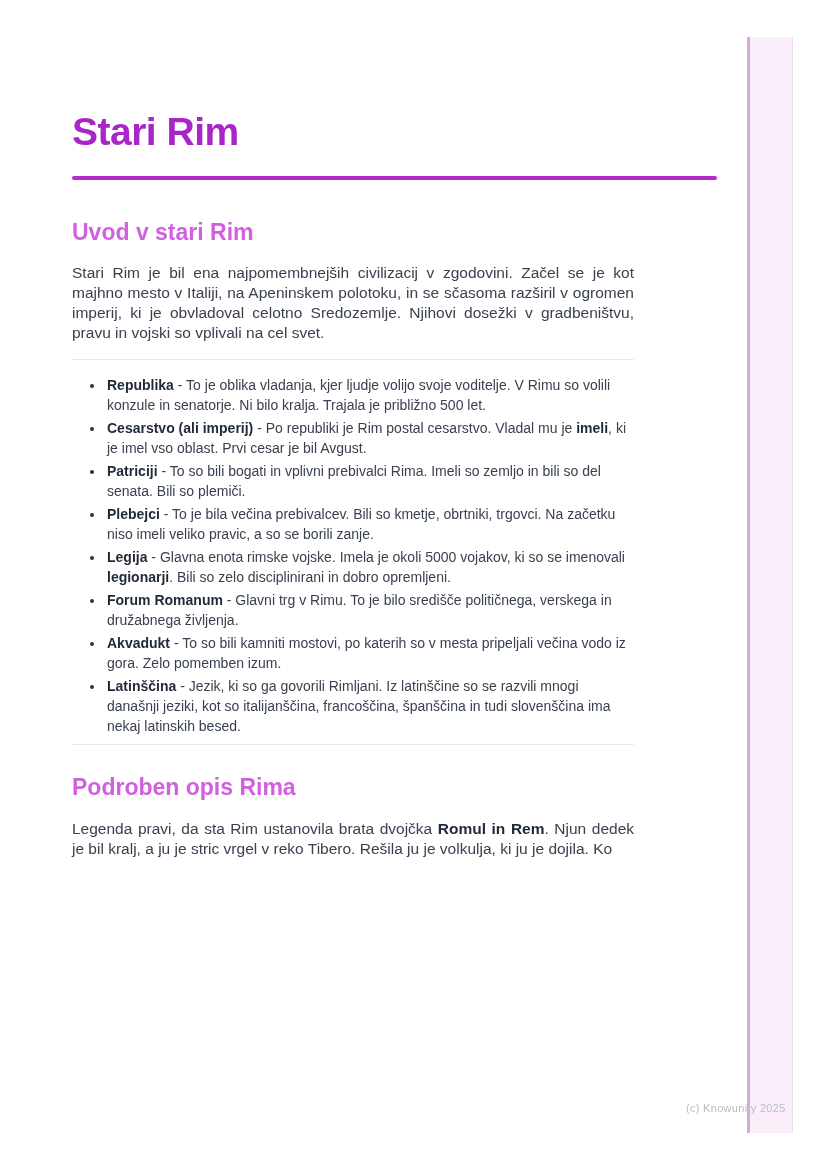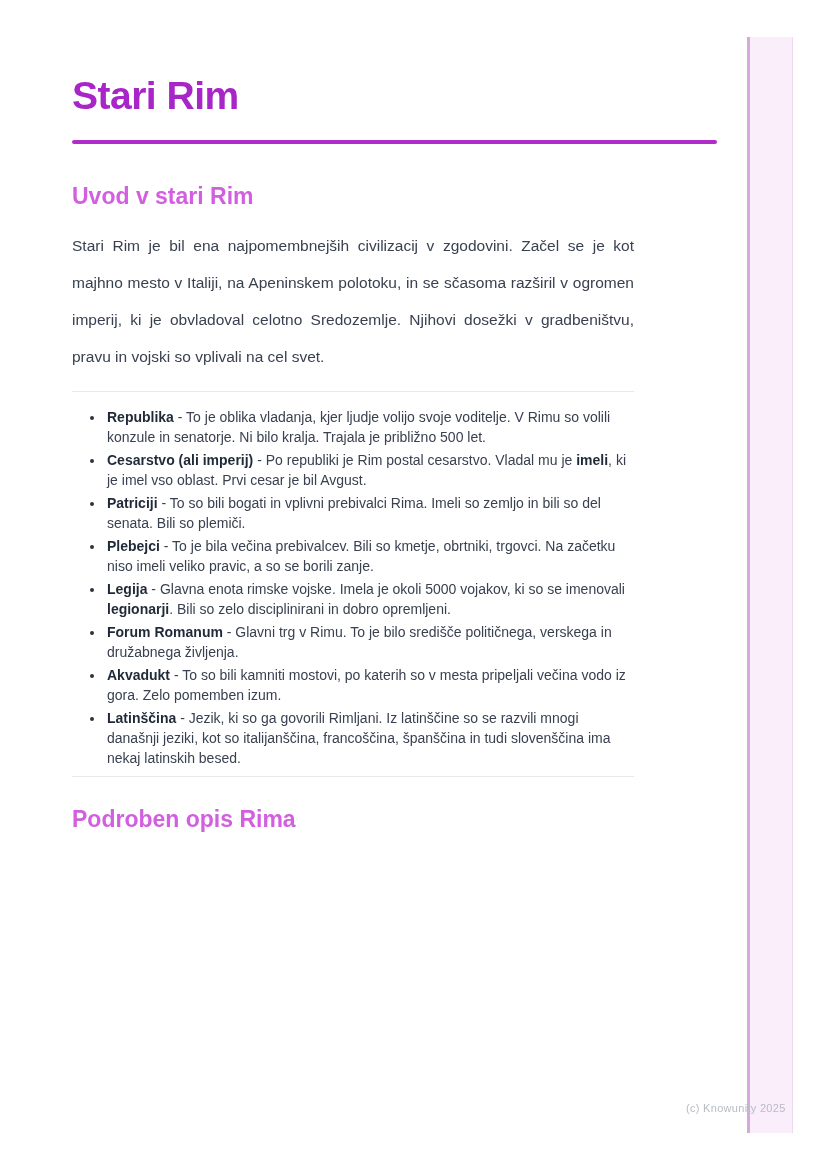--- a/index.html
+++ b/index.html
@@ -24,21 +24,21 @@
     z-index: 1;
   }
   .content {
     position: relative;
     width: 562px;
     margin-left: 72px;
     z-index: 2;
   }
   h1.doc-title {
     margin: 0;
-    padding-top: 72px;
+    padding-top: 108px;
     font-size: 39px;
     line-height: 47px;
     font-weight: 800;
     letter-spacing: -0.5px;
     color: #a826c8;
   }
   .title-rule {
     width: 645px;
     height: 4px;
     margin-top: 21px;
@@ -57,21 +57,21 @@
   h3.sub-heading {
     margin: 35px 0 0 0;
     font-size: 19px;
     line-height: 25px;
     font-weight: 700;
     color: #d87ae8;
   }
   p.para {
     margin: 16px 0 0 0;
     font-size: 15.5px;
-    line-height: 37px;
+    line-height: 20px;
     color: #394150;
     text-align: justify;
   }
   p.para.last { margin-top: 17px; }
   .divider {
     border: none;
     border-top: 1px solid #e8e8ea;
     margin: 16px 0 0 0;
     width: 562px;
   }
@@ -128,18 +128,19 @@
       <li><strong>Forum Romanum</strong><span> - Glavni trg v Rimu. To je bilo središče političnega, verskega in družabnega življenja.</span><strong></strong><span></span></li>
       <li><strong>Akvadukt</strong><span> - To so bili kamniti mostovi, po katerih so v mesta pripeljali večina vodo iz gora. Zelo pomemben izum.</span><strong></strong><span></span></li>
       <li><strong>Latinščina</strong><span> - Jezik, ki so ga govorili Rimljani. Iz latinščine so se razvili mnogi današnji jeziki, kot so italijanščina, francoščina, španščina in tudi slovenščina ima nekaj latinskih besed.</span><strong></strong><span></span></li>
     </ul>
 
     <hr class="divider second">
 
     <h2 class="section-heading third">Podroben opis Rima</h2>
 
 
+    <p class="para last"><span>Legenda pravi, da sta Rim ustanovila brata dvojčka </span><strong>Romul in Rem</strong><span>. Njun dedek je bil kralj, a ju je stric vrgel v reko Tibero. Rešila ju je volkulja, ki ju je dojila. Ko</span></p>
 
   </main>
 
   <div class="watermark">(c) Knowunity 2025</div>
 
 </div>
 
 </body></html>

